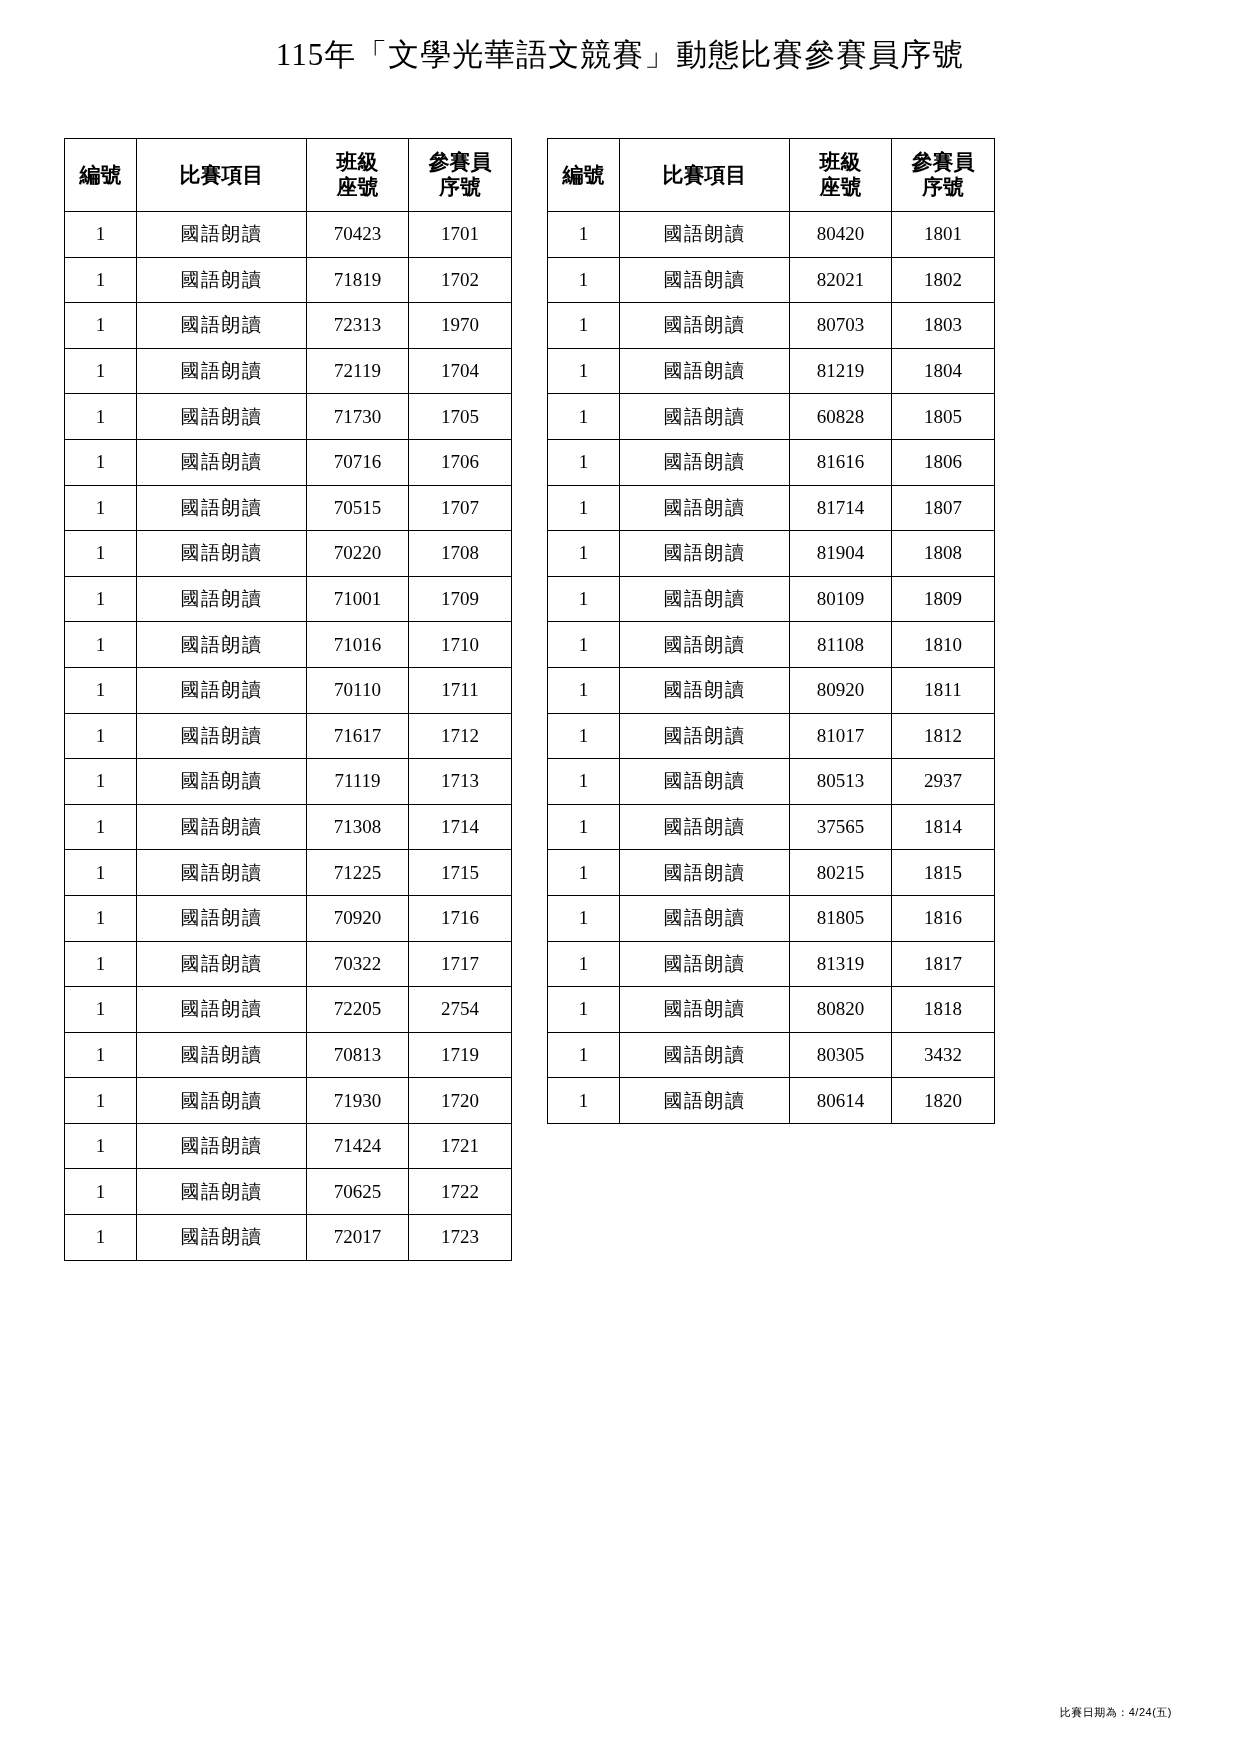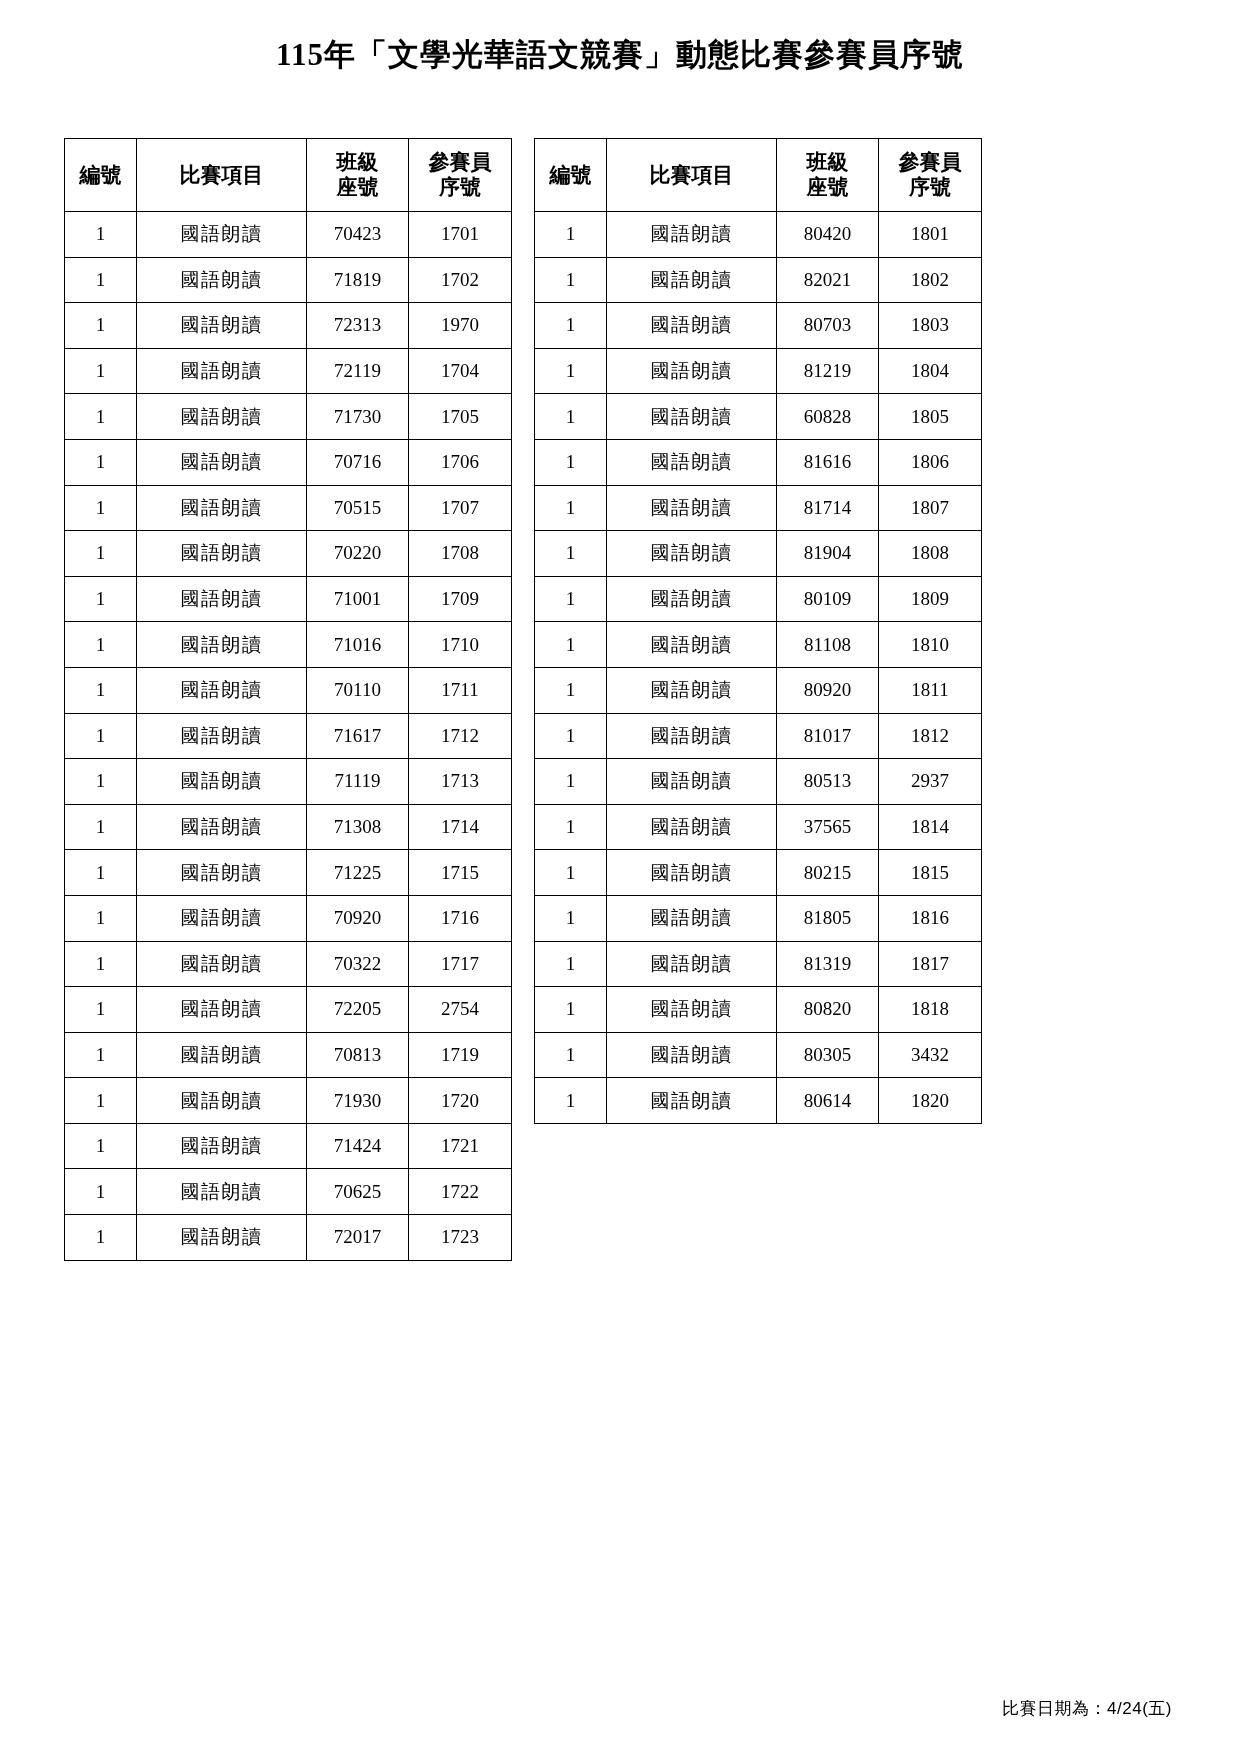--- a/index.html
+++ b/index.html
@@ -17,34 +17,34 @@
   }
   .page {
     position: relative;
     width: 1240px;
     height: 1754px;
     box-sizing: border-box;
   }
   .doc-title {
     text-align: center;
     font-size: 31px;
-    font-weight: bold;
+    font-weight: normal;
     letter-spacing: 1px;
     margin-top: 34px;
     margin-bottom: 0;
     font-family: "Liberation Serif", "DejaVu Serif", serif;
   }
   .tables-wrap {
     position: absolute;
     top: 104px;
     left: 64px;
     display: flex;
     flex-direction: row;
     align-items: flex-start;
-    gap: 22px;
+    gap: 35px;
   }
   table.ct {
     border-collapse: collapse;
     table-layout: fixed;
     font-family: "Liberation Serif", "DejaVu Serif", serif;
   }
   table.ct th, table.ct td {
     border: 1.6px solid #000000;
     text-align: center;
     vertical-align: middle;
@@ -74,21 +74,21 @@
   td.cell-num {
     font-size: 20px;
   }
   th .two-line {
     display: block;
   }
   .footer-note {
     position: absolute;
     right: 68px;
     bottom: 68px;
-    font-size: 17px;
+    font-size: 11px;
     font-family: "Liberation Sans", sans-serif;
     letter-spacing: 0.5px;
   }
 </style>
 </head>
 <body>
 
 <div class="page">
 
   <h1 class="doc-title">115年「文學光華語文競賽」動態比賽參賽員序號</h1>

